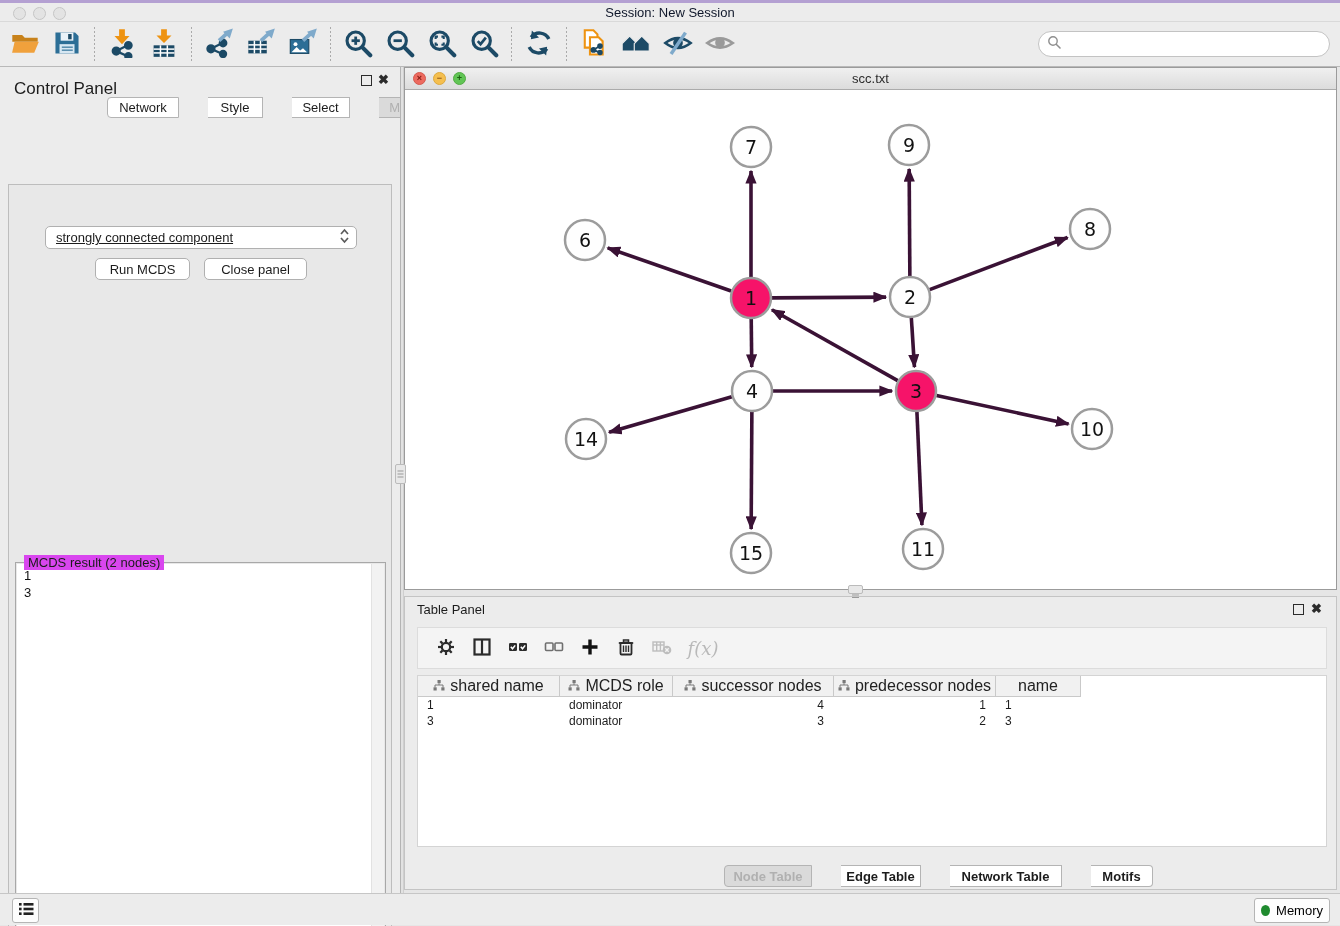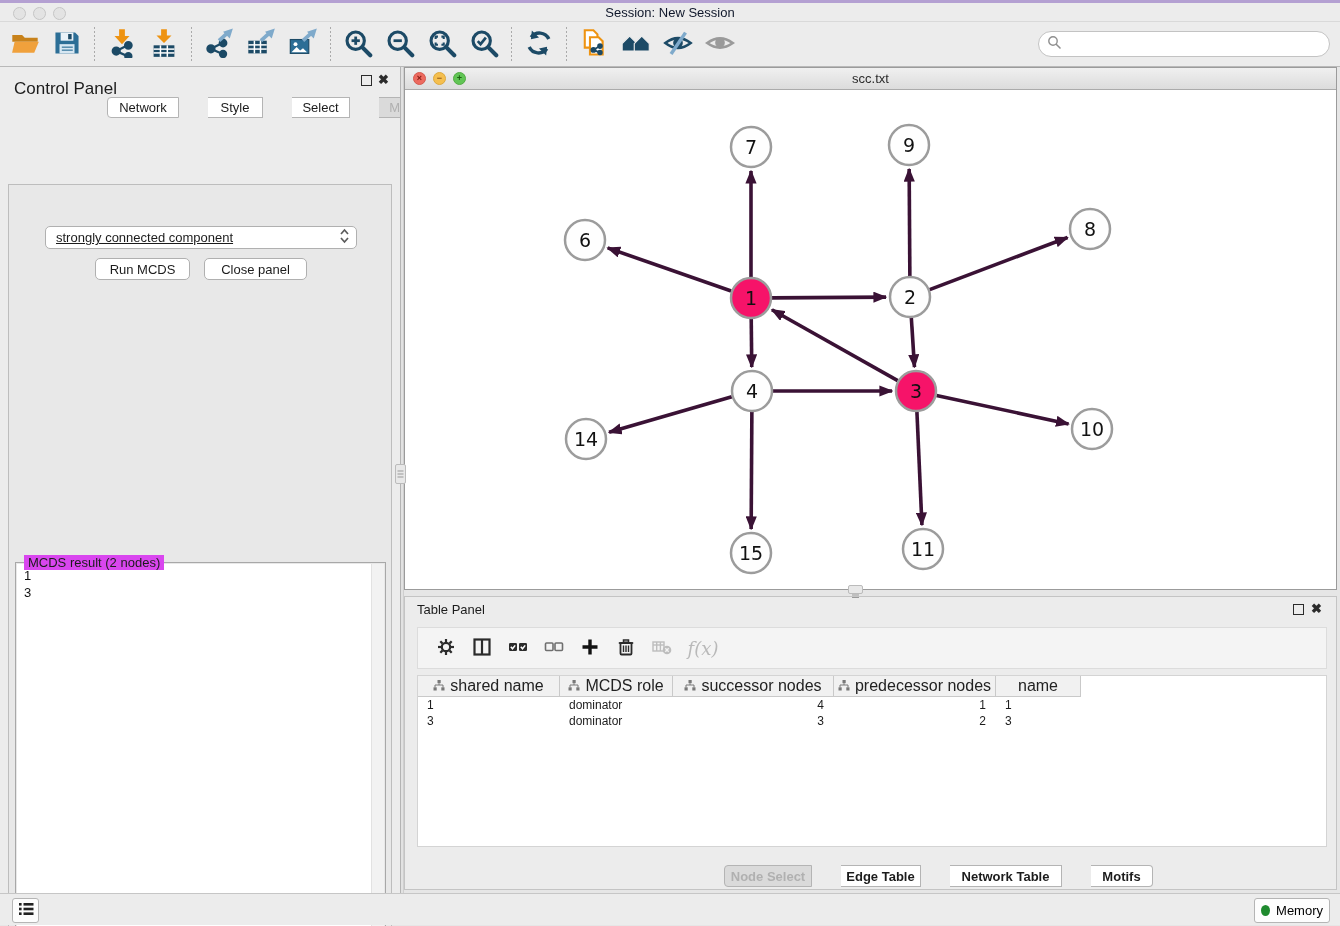--- a/index.html
+++ b/index.html
@@ -540,21 +540,21 @@
           <div class="nt-td" style="width: 142px; text-align: left; padding: 0px 0px 0px 9px;">3</div>
           <div class="nt-td" style="width: 113px; text-align: left; padding: 0px 0px 0px 9px;">dominator</div>
           <div class="nt-td" style="width: 161px; text-align: right; padding: 0px 10px 0px 0px;">3</div>
           <div class="nt-td" style="width: 162px; text-align: right; padding: 0px 10px 0px 0px;">2</div>
           <div class="nt-td" style="width: 85px; text-align: left; padding: 0px 0px 0px 9px;">3</div>
         </div>
       </div>
   </div>
 
   <div class="tabset bottom-tabs">
-    <div class="tab selected" style="width:88px">Node Select</div>
+    <div class="tab selected" style="width:88px">Node Table</div>
     <div class="tab" style="width:80px">Edge Table</div>
     <div class="tab" style="width:112px">Network Table</div>
     <div class="tab" style="width:62px">Motifs</div>
   </div>
 </div>
 
 <div class="statusbar">
   <button class="sb-btn" style="left:12px; width:27px">
     <span>
       <svg width="16" height="14" viewBox="0 0 16 14">

